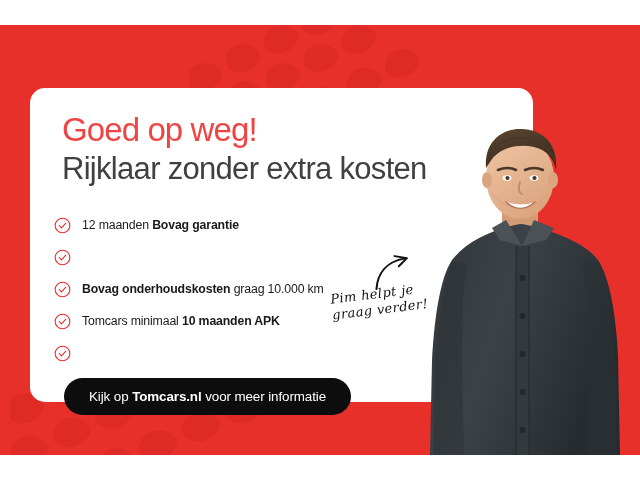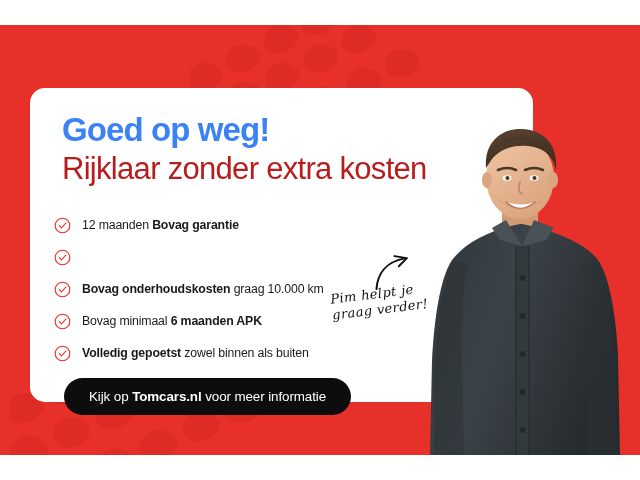--- a/index.html
+++ b/index.html
@@ -58,32 +58,32 @@
 
   .card-inner {
     position: absolute;
     left: 32px;
     top: 24px;
     right: 18px;
   }
 
   .headline-1 {
     font-size: 33px;
-    font-weight: 700;
+    font-weight: 400;
     letter-spacing: -0.9px;
-    color: #3b82f6;
+    color: #ef4444;
     line-height: 1.12;
     margin: 0;
     white-space: nowrap;
   }
   .headline-2 {
     font-size: 31px;
     font-weight: 400;
     letter-spacing: -0.7px;
-    color: #b91c1c;
+    color: #404040;
     line-height: 1.16;
     margin: 2px 0 0 0;
     white-space: nowrap;
   }
 
   
   .feature-list {
     position: absolute;
     left: 54px;
     top: 210px;
@@ -251,29 +251,28 @@
         <path d="M6.2 10.2 L8.8 12.7 L13.9 7.2" fill="none" stroke="#e8302a" stroke-width="1.3" stroke-linecap="round" stroke-linejoin="round"></path>
       </svg>
       <span class="feature-text"><span></span><b>Bovag onderhoudskosten</b><span> graag 10.000 km</span></span>
     </div>
 
     <div class="feature-row">
       <svg class="check-icon" viewBox="0 0 20 20">
         <circle cx="10" cy="10" r="8.6" fill="none" stroke="#e8302a" stroke-width="1.3"></circle>
         <path d="M6.2 10.2 L8.8 12.7 L13.9 7.2" fill="none" stroke="#e8302a" stroke-width="1.3" stroke-linecap="round" stroke-linejoin="round"></path>
       </svg>
-      <span class="feature-text"><span>Bovag minimaal </span><b>6 maanden APK</b><span></span></span>
-    </div>
-
-    <div class="feature-row">
-      <svg class="check-icon" viewBox="0 0 20 20">
-        <circle cx="10" cy="10" r="8.6" fill="none" stroke="#e8302a" stroke-width="1.3"></circle>
-        <path d="M6.2 10.2 L8.8 12.7 L13.9 7.2" fill="none" stroke="#e8302a" stroke-width="1.3" stroke-linecap="round" stroke-linejoin="round"></path>
-      </svg>
-      <span class="feature-text"><span></span><b>Volledig gepoetst</b><span> zowel binnen als buiten</span></span>
+      <span class="feature-text"><span>Tomcars minimaal </span><b>10 maanden APK</b><span></span></span>
+    </div>
+
+    <div class="feature-row">
+      <svg class="check-icon" viewBox="0 0 20 20">
+        <circle cx="10" cy="10" r="8.6" fill="none" stroke="#e8302a" stroke-width="1.3"></circle>
+        <path d="M6.2 10.2 L8.8 12.7 L13.9 7.2" fill="none" stroke="#e8302a" stroke-width="1.3" stroke-linecap="round" stroke-linejoin="round"></path>
+      </svg>
     </div>
 
   </div>
 
   <div class="handnote">
     <svg class="hand-arrow" viewBox="0 0 46 34">
       <path d="M3 32 C6 17 16 6 35 5" fill="none" stroke="#111111" stroke-width="2" stroke-linecap="round"></path>
       <path d="M25 1.5 L37 5 L28 12" fill="none" stroke="#111111" stroke-width="2" stroke-linecap="round" stroke-linejoin="round"></path>
     </svg>
     <div class="handnote-text">Pim helpt je</div>

